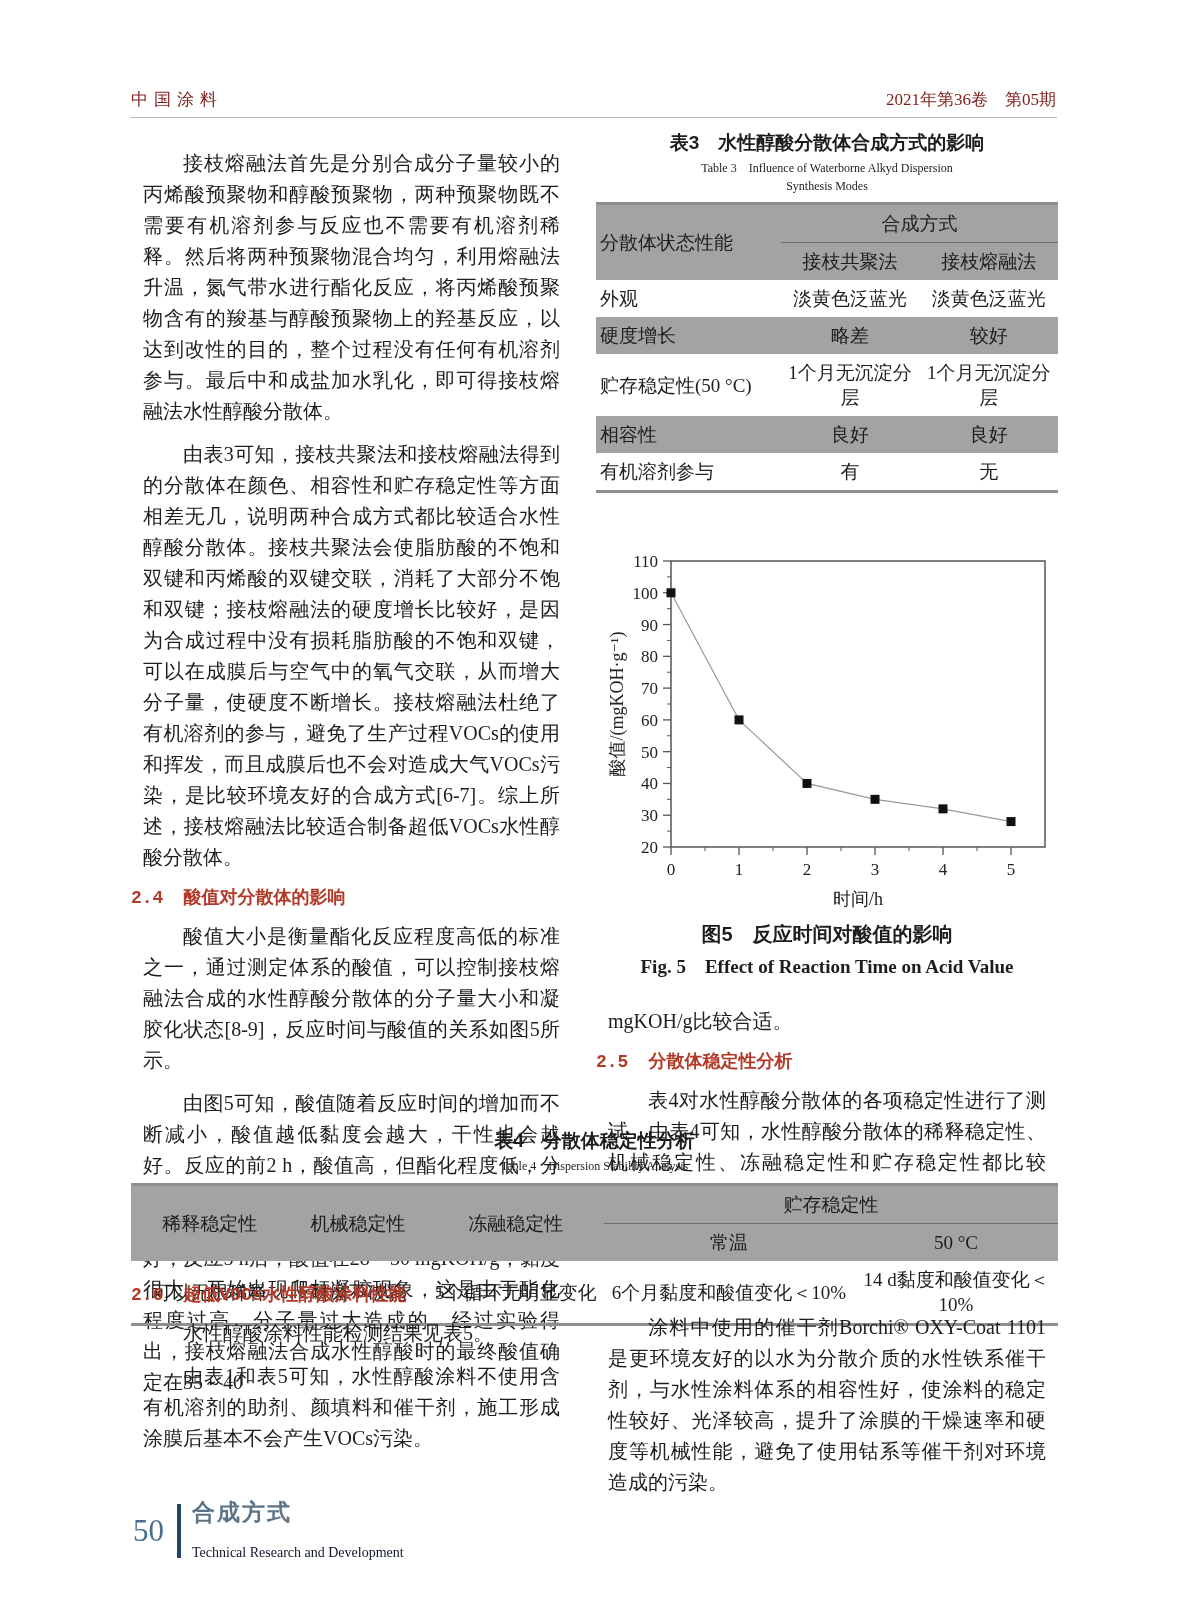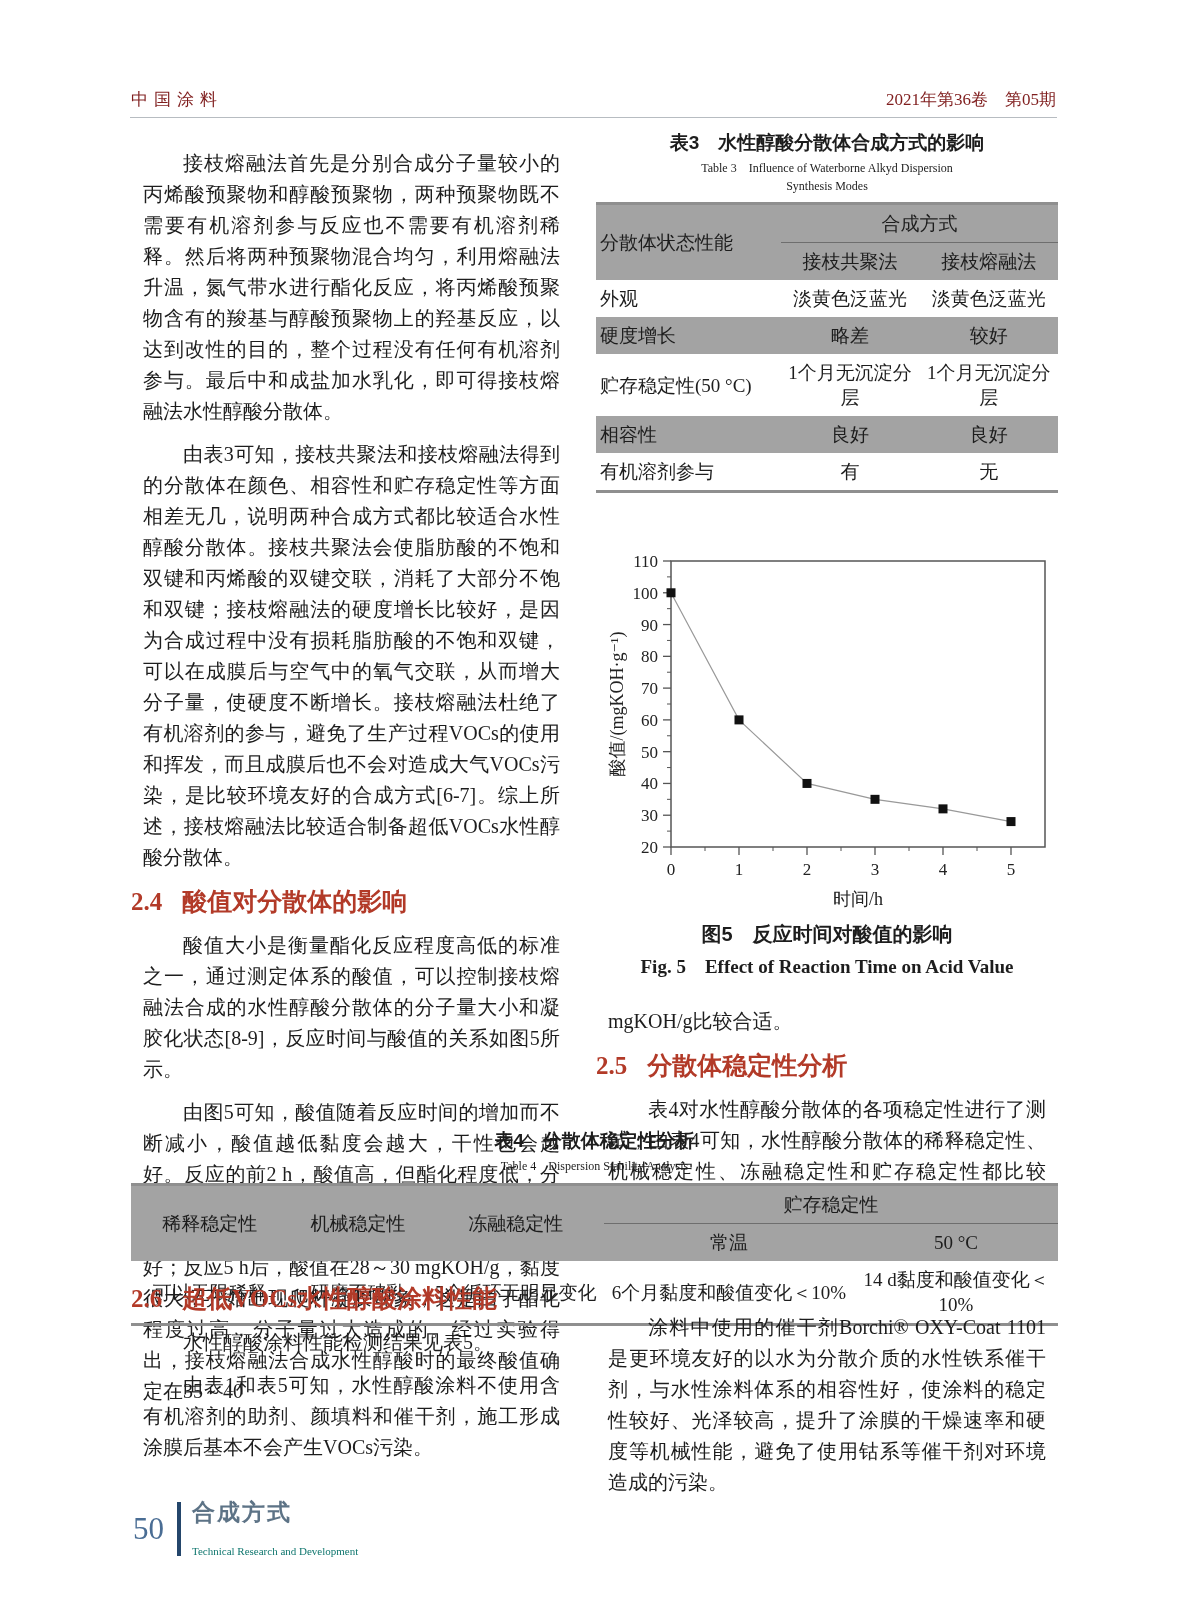--- a/index.html
+++ b/index.html
@@ -10,21 +10,21 @@
          font-size:17px;color:#7f1d1d;}
   .phead .jname{letter-spacing:6px;}
   .phead-line{position:absolute;left:130px;right:130px;top:117px;height:1px;background:#b7bcc1;}
   
   .col-left{position:absolute;left:131px;top:136px;width:441px;}
   .col-right{position:absolute;left:596px;top:130px;width:462px;}
   .col-bl{position:absolute;left:131px;top:1282px;width:441px;}
   .col-br{position:absolute;left:596px;top:1300px;width:462px;}
   p.body{font-size:20px;line-height:31px;text-align:justify;text-indent:2em;margin:12px;}
   p.body.noindent{text-indent:0;}
-  h3.sec{font-family:Liberation Serif, serif;font-size:25px;font-weight:bold;
+  h3.sec{font-family:Liberation Mono, monospace;font-size:18px;font-weight:bold;
          color:#b23a28;margin:10px 0 8px 0;}
   h3.sec .num{margin-right:20px;}
   
   .tcap-zh{font-family:"Liberation Sans","DejaVu Sans",sans-serif;font-size:19px;font-weight:bold;
            text-align:center;margin:0 0 4px 0;}
   .tcap-en{font-size:12px;font-weight:normal;text-align:center;margin:0 0 2px 0;}
   
   table.dt{width:100%;border-collapse:collapse;border-top:3px solid #8f8f8f;border-bottom:3px solid #8f8f8f;
            font-size:19px;margin-top:8px;}
   table.dt th,table.dt td{font-weight:normal;text-align:center;padding:6px 4px;line-height:25px;}
@@ -37,21 +37,21 @@
              text-align:center;margin:2px 0 6px 0;}
   .figcap-en{font-size:19px;font-weight:bold;text-align:center;margin:0;}
   
   .t4block{position:absolute;left:131px;top:1128px;width:927px;}
   
   .pfoot{position:absolute;left:133px;top:1500px;display:flex;align-items:center;}
   .pfoot .pnum{font-size:31px;color:#4a6d94;margin-right:13px;line-height:1;}
   .pfoot .bar{width:4px;height:54px;background:#24466b;margin-right:11px;}
   .pfoot .fz{font-family:"Liberation Sans","DejaVu Sans",sans-serif;font-size:23px;font-weight:bold;
              color:#5d7386;letter-spacing:2px;line-height:1.1;}
-  .pfoot .fe{font-size:11px;color:#0f766e;margin-top:20px;}
+  .pfoot .fe{font-size:14px;color:#0f172a;margin-top:20px;}
   .chart-svg{display:block;margin:0 auto;}
 </style>
 </head>
 <body>
 
 <div class="page">
 
   <div class="phead">
     <span class="jname">中国涂料</span>
     <span>2021年第36卷　第05期</span>

